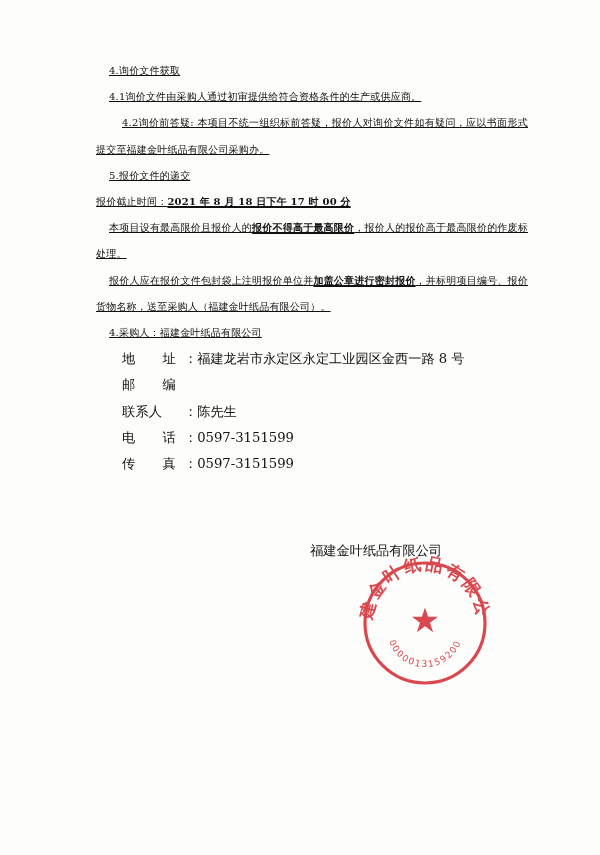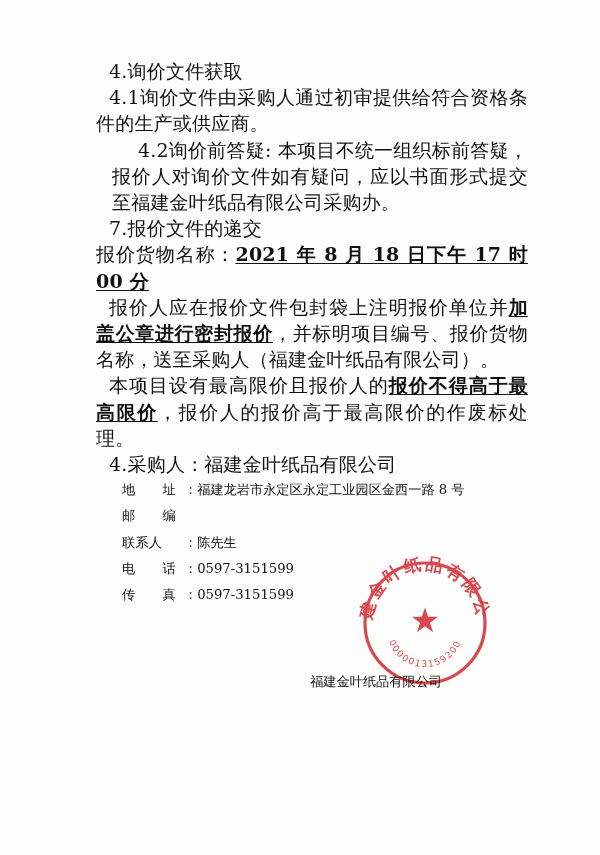--- a/index.html
+++ b/index.html
@@ -20,29 +20,30 @@
     inset: 0;
     background: #fdfdfb;
   }
   .content {
     position: absolute;
     left: 96px;
     top: 58px;
     width: 432px;
   }
   .para {
-    font-size: 19px;
+    font-size: 10px;
     line-height: 26.2px;
     letter-spacing: 0.2px;
     margin: 0 0 0 0;
     text-align: justify;
     text-justify: inter-ideograph;
+    text-decoration: underline;
   }
   .indent-1 { text-indent: 13px; }
-  .indent-2 { text-indent: 26px; margin-left: 16px; }
+  .indent-2 { text-indent: 26px; }
   .indent-0 { text-indent: 0; }
   .bu {
     font-weight: bold;
     text-decoration: underline;
     text-underline-offset: 2px;
   }
   .contact-block {
     margin-top: 0;
   }
   .contact-row {
@@ -94,27 +95,27 @@
 <div class="page">
 
   <div class="content">
 
     <p class="para indent-1"><span>4.询价文件获取</span></p>
 
     <p class="para indent-1"><span>4.1询价文件由采购人通过初审提供给符合资格条件的生产或供应商。</span></p>
 
     <p class="para indent-2"><span>4.2询价前答疑: 本项目不统一组织标前答疑，报价人对询价文件如有疑问，应以书面形式提交至福建金叶纸品有限公司采购办。</span></p>
 
-    <p class="para indent-1"><span>7.报价文件的递交</span></p>
+    <p class="para indent-1"><span>5.报价文件的递交</span></p>
 
-    <p class="para indent-0"><span>报价货物名称：</span><span class="bu">2021 年 8 月 18 日下午 17 时 00 分</span></p>
+    <p class="para indent-0"><span>报价截止时间：</span><span class="bu">2021 年 8 月 18 日下午 17 时 00 分</span></p>
+
+    <p class="para indent-1"><span>本项目设有最高限价且报价人的</span><span class="bu">报价不得高于最高限价</span><span>，报价人的报价高于最高限价的作废标处理。</span></p>
 
     <p class="para indent-1"><span>报价人应在报价文件包封袋上注明报价单位并</span><span class="bu">加盖公章进行密封报价</span><span>，并标明项目编号、报价货物名称，送至采购人（福建金叶纸品有限公司）。</span></p>
-
-    <p class="para indent-1"><span>本项目设有最高限价且报价人的</span><span class="bu">报价不得高于最高限价</span><span>，报价人的报价高于最高限价的作废标处理。</span></p>
 
 
     <p class="para indent-1"><span>4.采购人：福建金叶纸品有限公司</span></p>
 
     <div class="contact-block">
 
       <div class="contact-row">
         <span class="contact-label spread">
             <span>地</span>
             <span>址</span>

